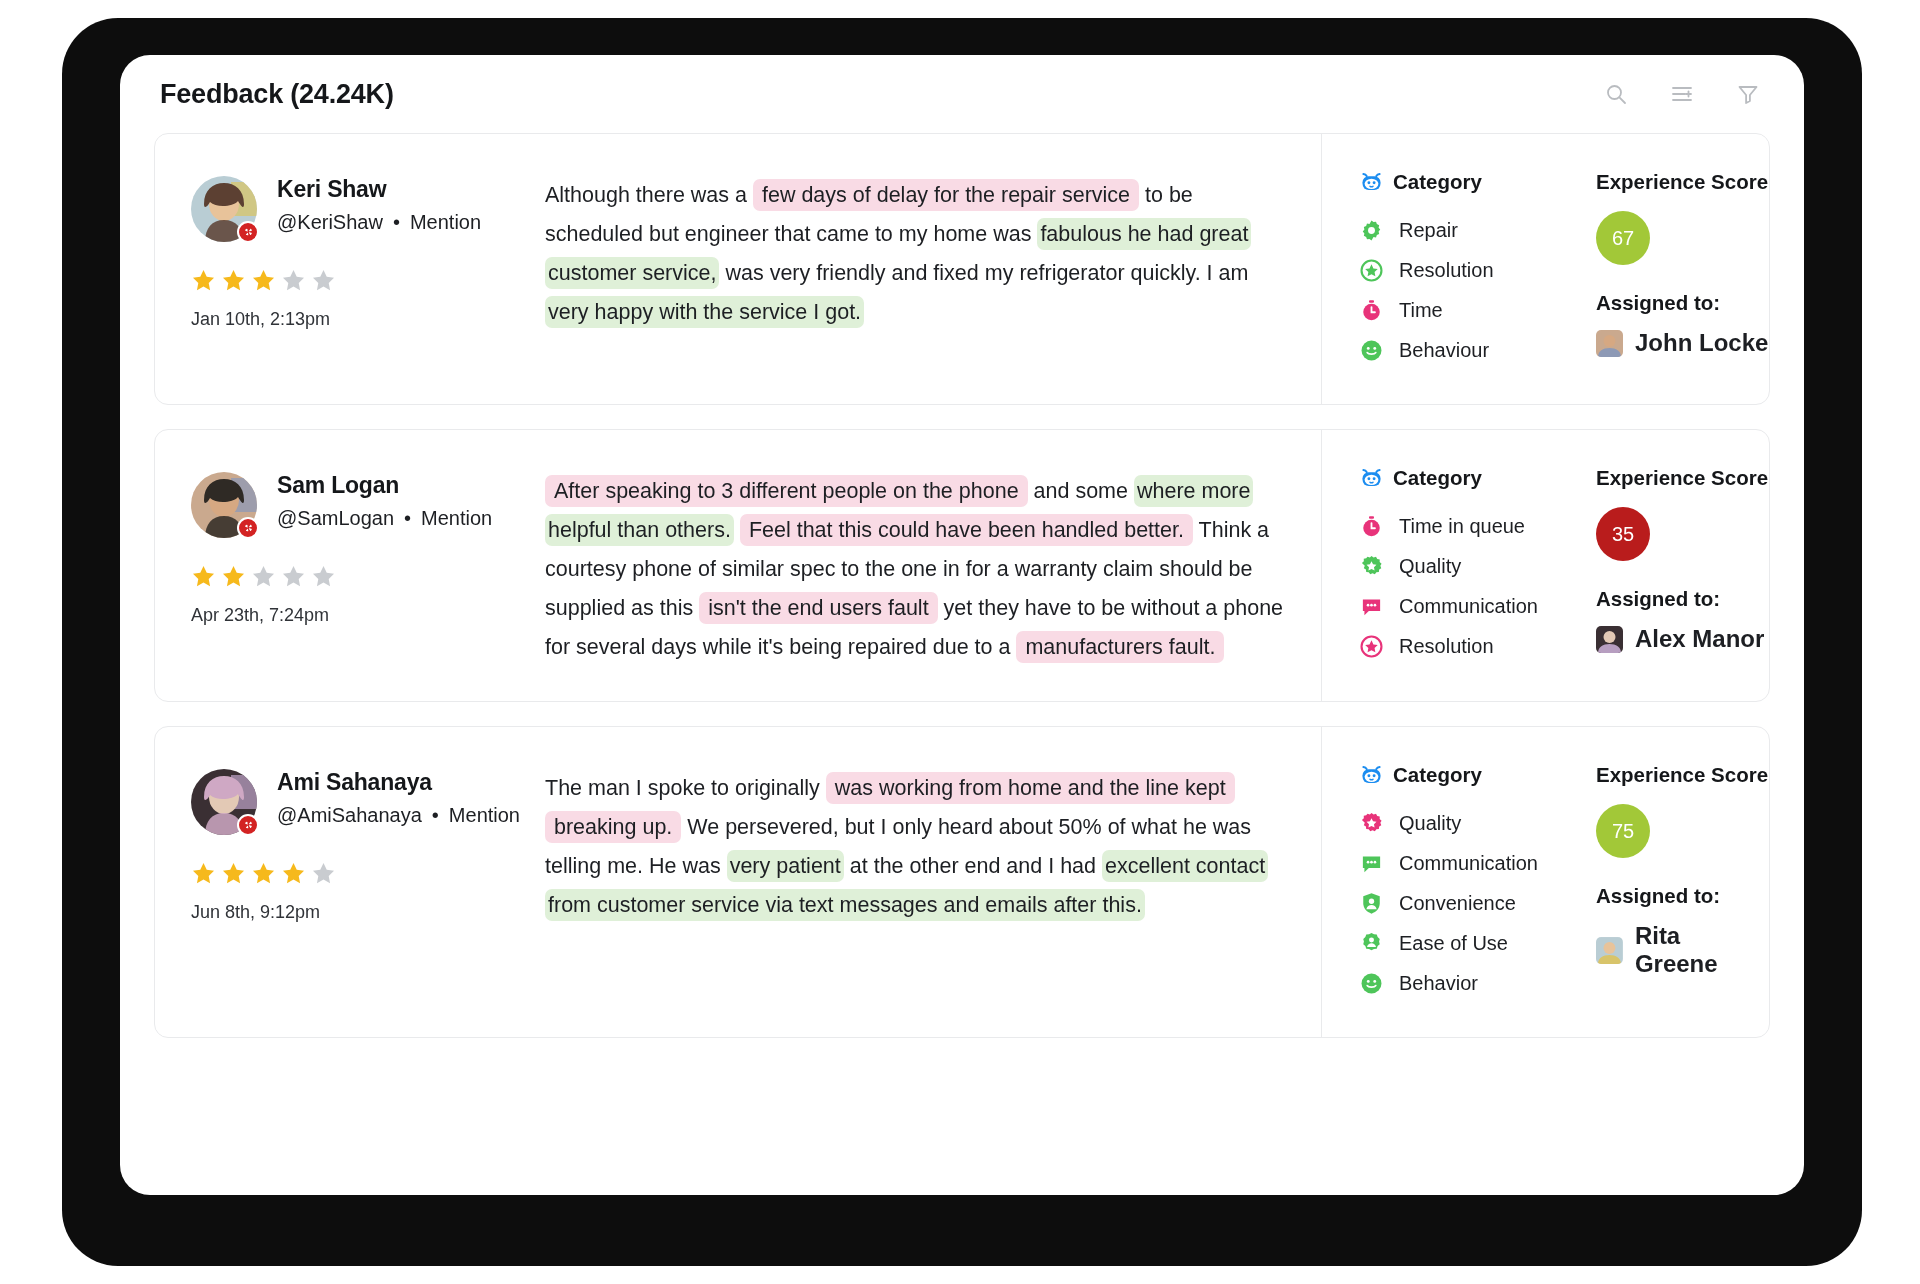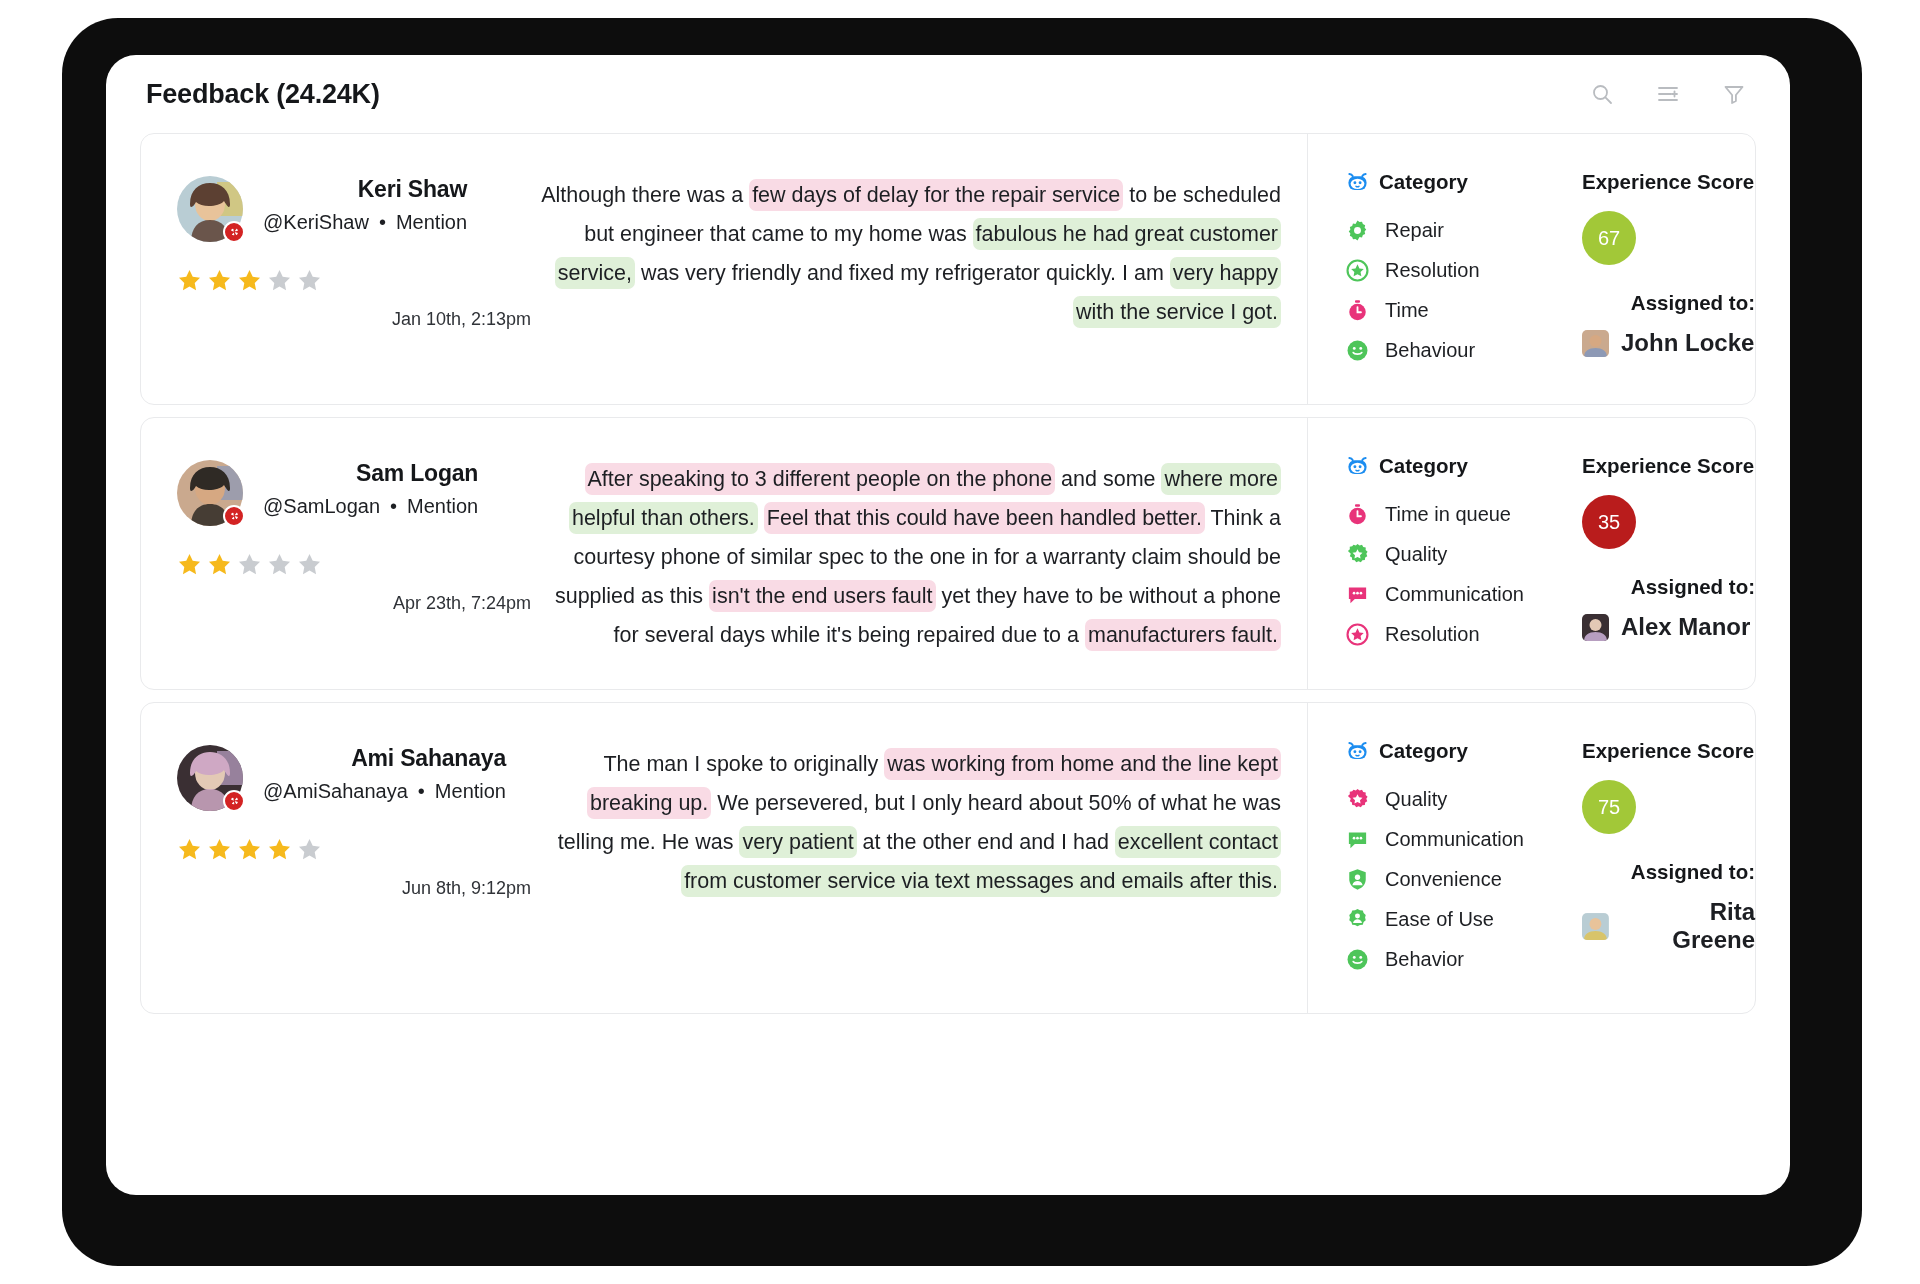--- a/index.html
+++ b/index.html
@@ -20,26 +20,25 @@
   
   .backdrop {
     position: absolute;
     left: 62px; top: 18px;
     width: 1800px; height: 1248px;
     background: #0d0d0d;
     border-radius: 56px;
   }
   .window {
     position: absolute;
-    left: 106px; top: 55px;
+    left: 120px; top: 55px;
     width: 1684px; height: 1140px;
     background: #ffffff;
     border-radius: 30px;
     overflow: hidden;
-    text-align: right;
   }
   
   .win-header {
     height: 78px;
     display: flex;
     align-items: center;
     padding: 0 44px 0 40px;
   }
   .win-title {
     font-size: 27px;
@@ -56,21 +55,21 @@
   .hicon { width: 24px; height: 24px; color: #b9bcc0; display: block; cursor: pointer; }
   .hicon svg { display: block; width: 100%; height: 100%; }
 
   
   .cards { padding: 0 34px; }
   .card {
     display: flex;
     border: 1px solid #e9eaec;
     border-radius: 14px;
     background: #fff;
-    margin-bottom: 12px;
+    margin-bottom: 24px;
   }
   .card-left {
     width: 390px;
     flex: 0 0 390px;
     padding: 42px 0 34px 36px;
   }
   .card-mid { flex: 1 1 auto; padding: 42px 26px 34px 0; }
   .card-right {
     width: 448px;
     flex: 0 0 448px;
@@ -108,21 +107,21 @@
   .star svg { display: block; width: 100%; height: 100%; }
   .date { margin-top: 16px; font-size: 18px; color: #303338; }
 
   
   .review {
     font-size: 21.5px;
     line-height: 39px;
     color: #1d1f23;
   }
   .hl-pos { background: #dff0d8; border-radius: 7px; padding: 4px 3px; box-decoration-break: clone; -webkit-box-decoration-break: clone; }
-  .hl-neg { background: #f9dbe5; border-radius: 7px; padding: 4px 3px; box-decoration-break: clone; -webkit-box-decoration-break: clone; }
+  .hl-neg { background: #f9dbe5; border-radius: 7px; padding: 4px 9px; box-decoration-break: clone; -webkit-box-decoration-break: clone; }
 
   
   .cat-col { width: 236px; flex: 0 0 236px; }
   .cat-head, .score-head {
     display: flex; align-items: center; gap: 10px;
     font-size: 20.5px; font-weight: bold; color: #15171a;
   }
   .bot-icon { width: 23px; height: 23px; display: block; }
   .bot-icon svg { display: block; width: 100%; height: 100%; }
   .cat-list { margin-top: 16px; }

